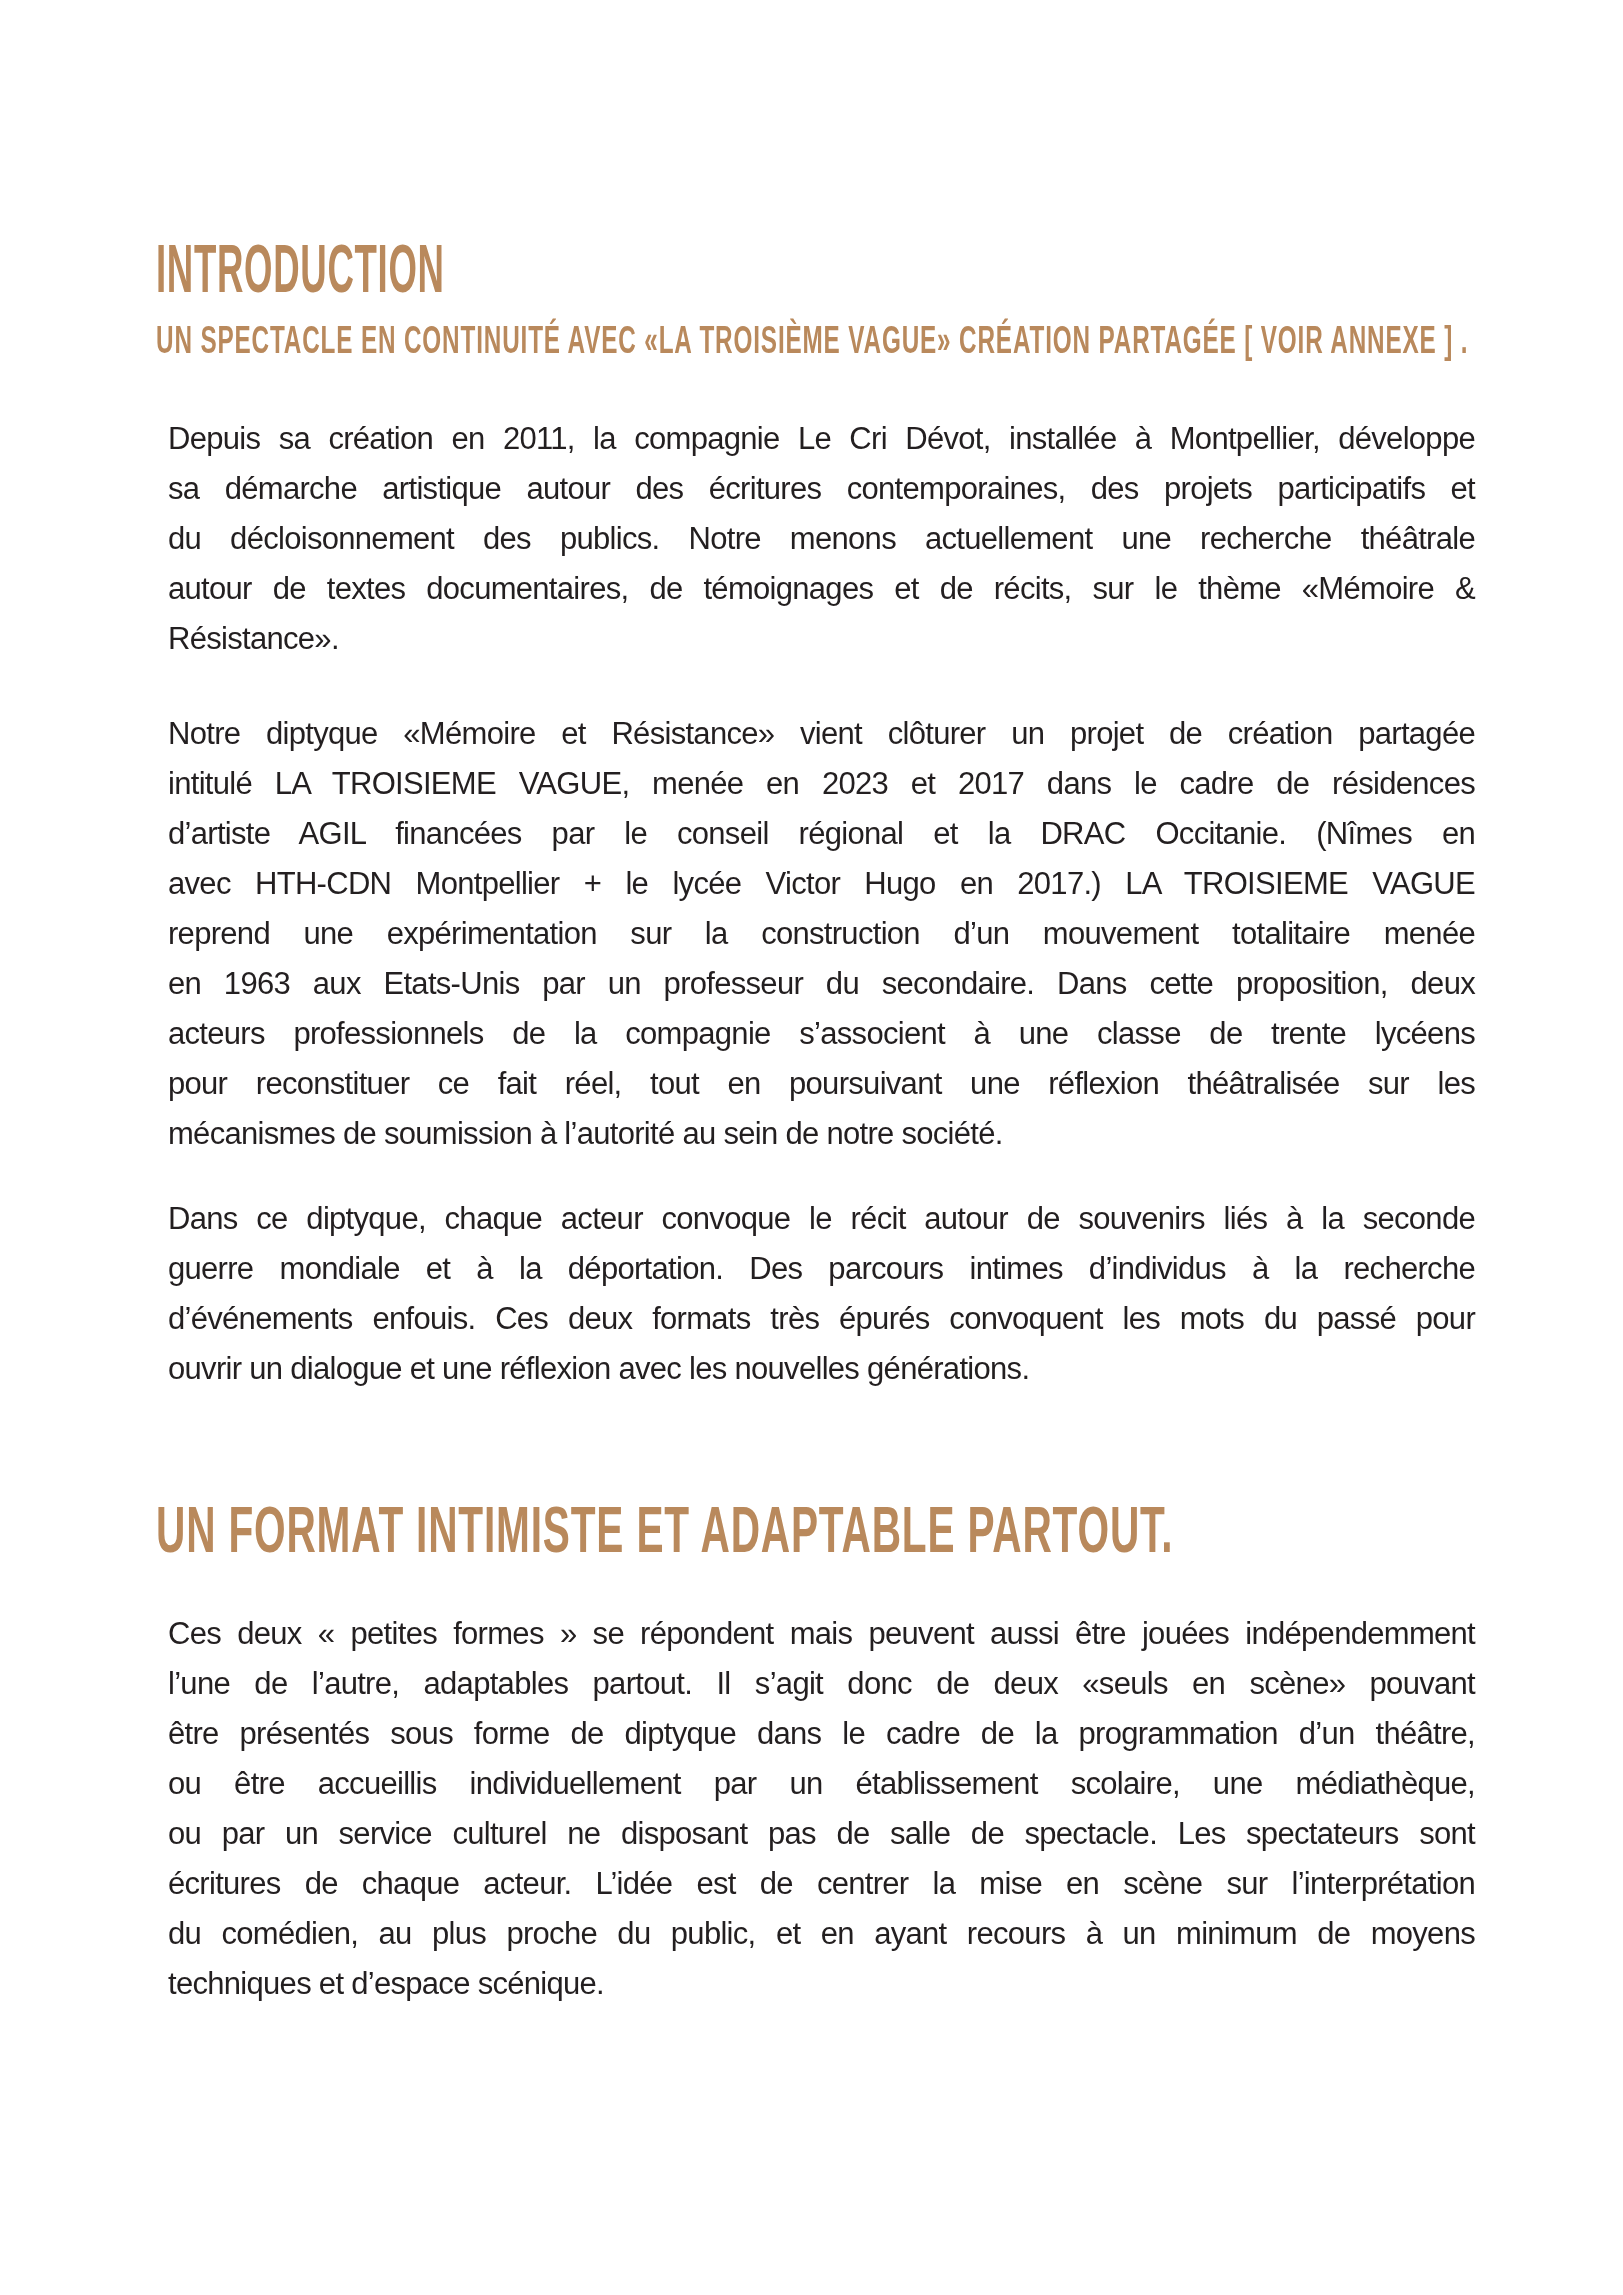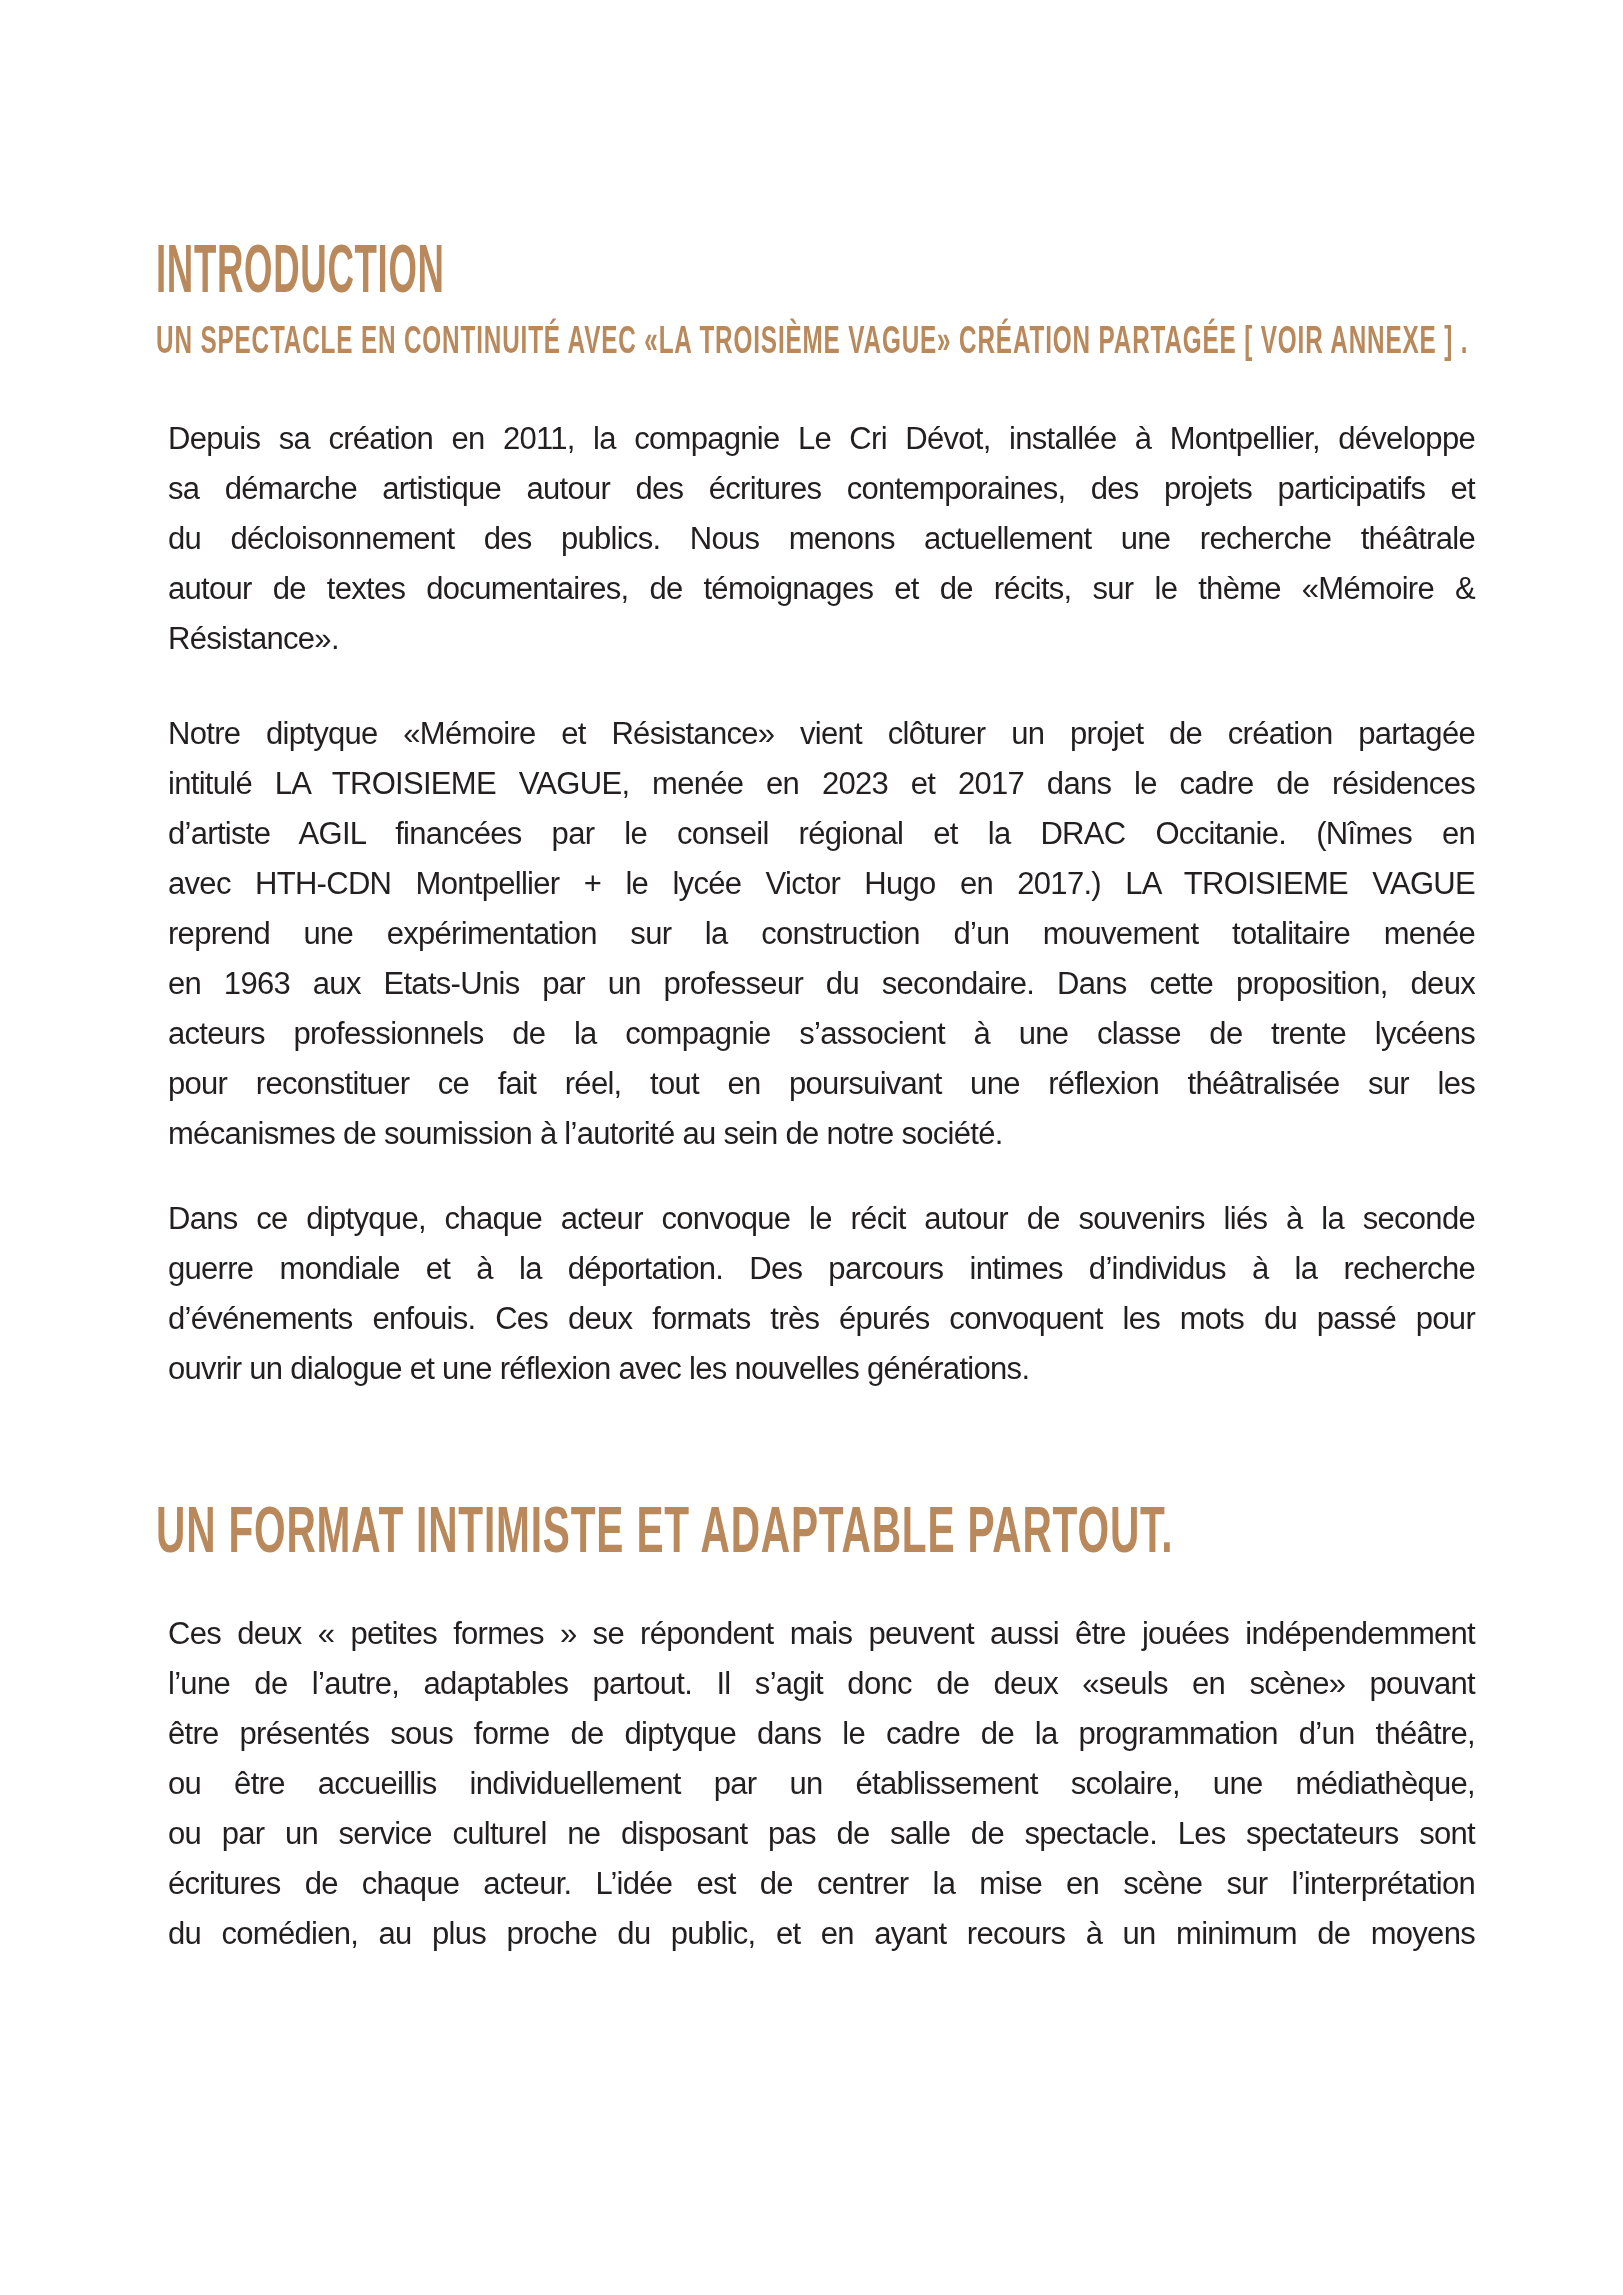--- a/index.html
+++ b/index.html
@@ -66,21 +66,21 @@
 
 <div class="page">
   <div class="content">
 
     <div class="heading heading--main">INTRODUCTION</div>
     <div class="heading heading--sub">UN SPECTACLE EN CONTINUITÉ AVEC «LA TROISIÈME VAGUE» CRÉATION PARTAGÉE [ VOIR ANNEXE ] .</div>
 
     <div class="para para--p1">
       <div class="line">Depuis sa création en 2011, la compagnie Le Cri Dévot, installée à Montpellier, développe</div>
       <div class="line">sa démarche artistique autour des écritures contemporaines, des projets participatifs et</div>
-      <div class="line">du décloisonnement des publics. Nous menons actuellement une recherche théâtrale</div>
+      <div class="line">du décloisonnement des publics. Notre menons actuellement une recherche théâtrale</div>
       <div class="line">autour de textes documentaires, de témoignages et de récits, sur le thème «Mémoire &amp;</div>
       <div class="line line--last">Résistance».</div>
     </div>
 
     <div class="para para--p2">
       <div class="line">Notre diptyque «Mémoire et Résistance» vient clôturer un projet de création partagée</div>
       <div class="line">intitulé LA TROISIEME VAGUE, menée en 2023 et 2017 dans le cadre de résidences</div>
       <div class="line">d’artiste AGIL financées par le conseil régional et la DRAC Occitanie. (Nîmes en</div>
       <div class="line">avec HTH-CDN Montpellier + le lycée Victor Hugo en 2017.) LA TROISIEME VAGUE</div>
       <div class="line">reprend une expérimentation sur la construction d’un mouvement totalitaire menée</div>
@@ -100,17 +100,18 @@
     <div class="heading heading--section">UN FORMAT INTIMISTE ET ADAPTABLE PARTOUT.</div>
 
     <div class="para para--p4">
       <div class="line">Ces deux « petites formes » se répondent mais peuvent aussi être jouées indépendemment</div>
       <div class="line">l’une de l’autre, adaptables partout. Il s’agit donc de deux «seuls en scène» pouvant</div>
       <div class="line">être présentés sous forme de diptyque dans le cadre de la programmation d’un théâtre,</div>
       <div class="line">ou être accueillis individuellement par un établissement scolaire, une médiathèque,</div>
       <div class="line">ou par un service culturel ne disposant pas de salle de spectacle. Les spectateurs sont</div>
       <div class="line">écritures de chaque acteur. L’idée est de centrer la mise en scène sur l’interprétation</div>
       <div class="line">du comédien, au plus proche du public, et en ayant recours à un minimum de moyens</div>
+      <div class="line line--last">techniques et d’espace scénique.</div>
     </div>
 
   </div>
 </div>
 
 
 </body></html>

